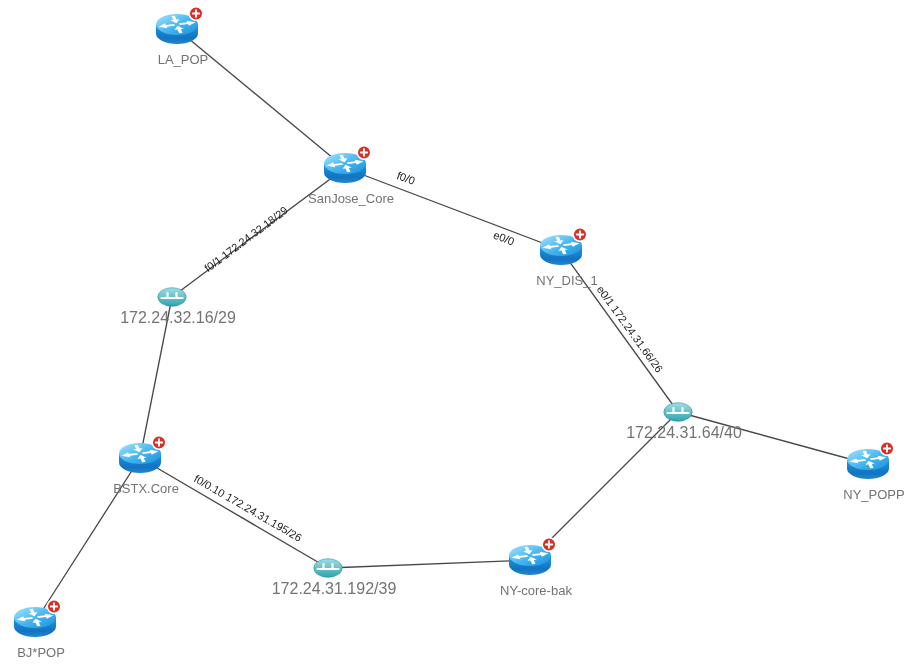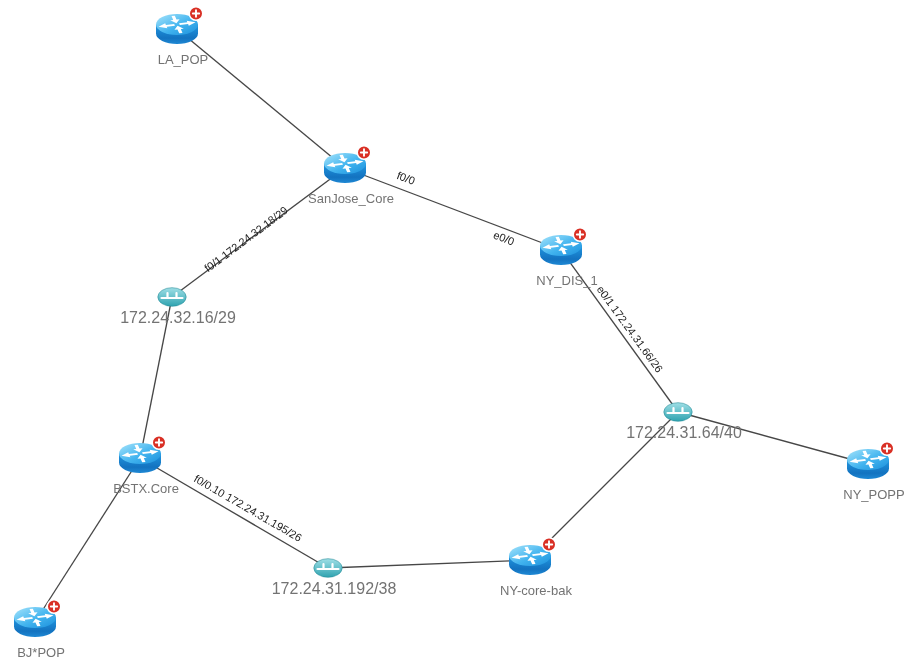--- a/index.html
+++ b/index.html
@@ -157,21 +157,21 @@
         </svg>
       <div class="node-label">BJ*POP</div>
     </div>
   </div>
 
   <div class="node segment" style="left: 328px; top: 568px;">
     <div class="icon-box">
       <svg class="dev" viewBox="0 0 30 20" width="30" height="20">
           <use href="#segShape" xlink:href="#segShape"></use>
         </svg>
-      <div class="node-label">172.24.31.192/38</div>
+      <div class="node-label">172.24.31.192/39</div>
     </div>
   </div>
 
   <div class="node router" style="left: 530px; top: 560px;">
     <div class="icon-box">
       <svg class="dev" viewBox="0 0 46 35" width="46" height="35">
           <use href="#routerShape" xlink:href="#routerShape"></use>
         </svg>
       <svg class="badge" viewBox="0 0 16 16">
           <use href="#badgeShape" xlink:href="#badgeShape"></use>

